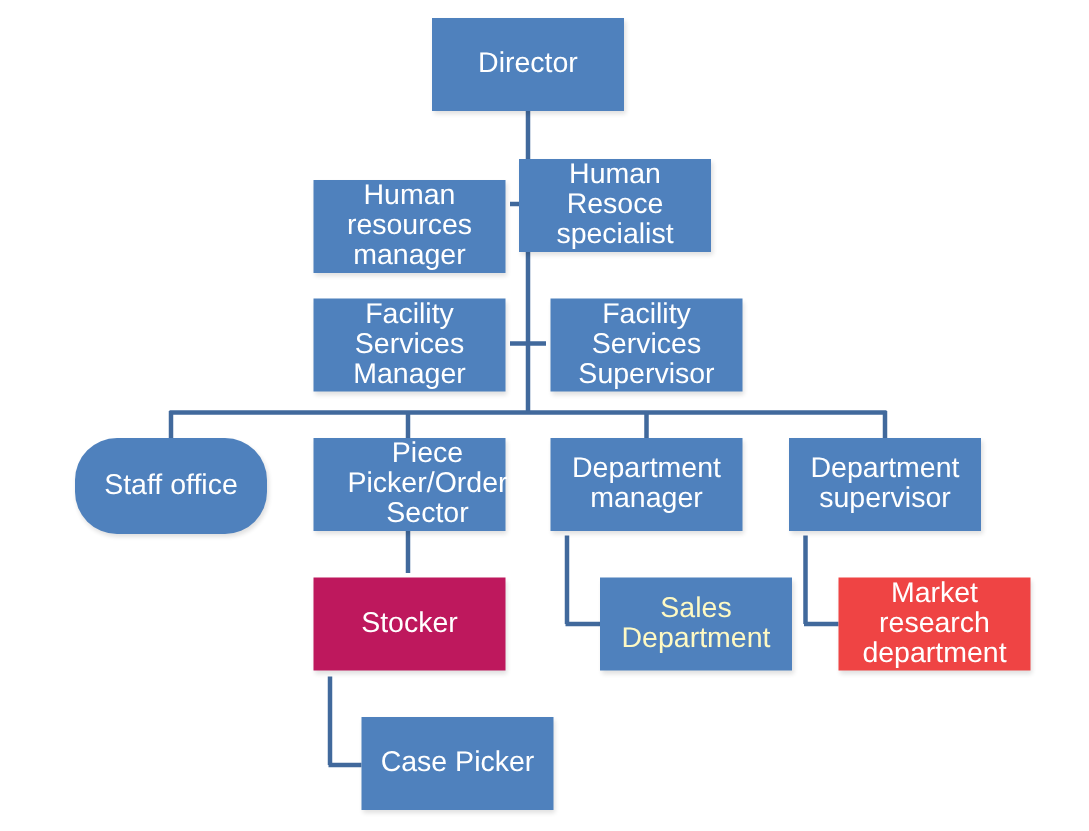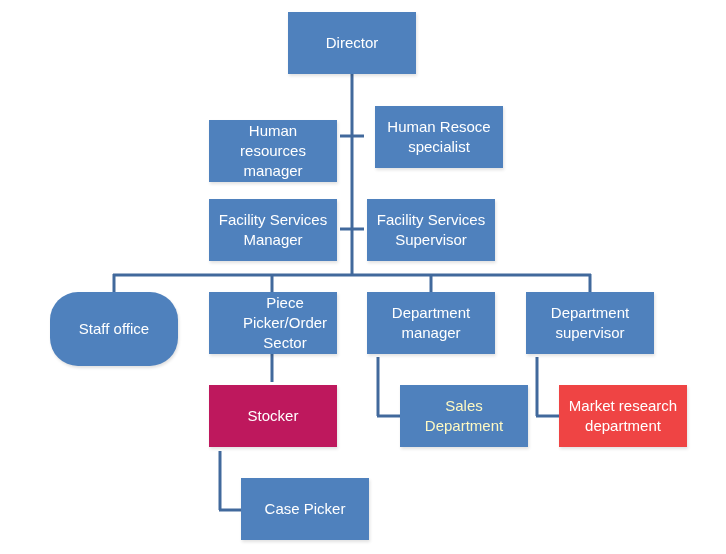--- a/index.html
+++ b/index.html
@@ -2,21 +2,21 @@
 <html><head>
   <meta charset="utf-8">
   <style>
     html, body { margin: 0; padding: 0; background: #ffffff; }
     #canvas { position: relative; width: 726px; height: 554px; overflow: hidden; background: #ffffff; }
     svg#connectors { position: absolute; left: 0; top: 0; width: 726px; height: 554px; }
     .node {
       position: absolute; box-sizing: border-box;
       display: flex; align-items: center; justify-content: center;
       text-align: center; color: #ffffff;
-      font-family: "Liberation Sans", sans-serif; font-size: 15px; line-height: 20px;
+      font-family: "Liberation Sans", sans-serif; font-size: 19px; line-height: 20px;
       padding: 0 4px;
       box-shadow: 1px 2px 3px rgba(0,0,0,0.12);
     }
     .node span { white-space: pre-line; }
   </style>
 </head>
 <body>
 
 <div id="canvas">
   <svg id="connectors" xmlns="http://www.w3.org/2000/svg">
@@ -38,33 +38,33 @@
     </svg>
 
   <div class="node" style="left: 288px; top: 12px; width: 128px; height: 62px; background: rgb(79, 129, 189); color: rgb(255, 255, 255);">
     <span>Director</span>
   </div>
   <div class="node" style="left: 209px; top: 120px; width: 128px; height: 62px; background: rgb(79, 129, 189); color: rgb(255, 255, 255);">
     <span>Human
 resources
 manager</span>
   </div>
-  <div class="node" style="left: 375px; top: 106px; width: 128px; height: 62px; background: rgb(79, 129, 189); color: rgb(255, 255, 255);">
+  <div class="node" style="left: 346px; top: 106px; width: 128px; height: 62px; background: rgb(79, 129, 189); color: rgb(255, 255, 255);">
     <span>Human Resoce
 specialist</span>
   </div>
   <div class="node" style="left: 209px; top: 199px; width: 128px; height: 62px; background: rgb(79, 129, 189); color: rgb(255, 255, 255);">
     <span>Facility Services
 Manager</span>
   </div>
   <div class="node" style="left: 367px; top: 199px; width: 128px; height: 62px; background: rgb(79, 129, 189); color: rgb(255, 255, 255);">
     <span>Facility Services
 Supervisor</span>
   </div>
-  <div class="node" style="left: 50px; top: 292px; width: 128px; height: 74px; background: rgb(79, 129, 189); color: rgb(255, 255, 255); border-radius: 28px;">
+  <div class="node" style="left: 50px; top: 292px; width: 128px; height: 64px; background: rgb(79, 129, 189); color: rgb(255, 255, 255); border-radius: 28px;">
     <span>Staff office</span>
   </div>
   <div class="node" style="left: 209px; top: 292px; width: 128px; height: 62px; background: rgb(79, 129, 189); color: rgb(255, 255, 255); padding-left: 28px;">
     <span>Piece
 Picker/Order
 Sector</span>
   </div>
   <div class="node" style="left: 367px; top: 292px; width: 128px; height: 62px; background: rgb(79, 129, 189); color: rgb(255, 255, 255);">
     <span>Department
 manager</span>

